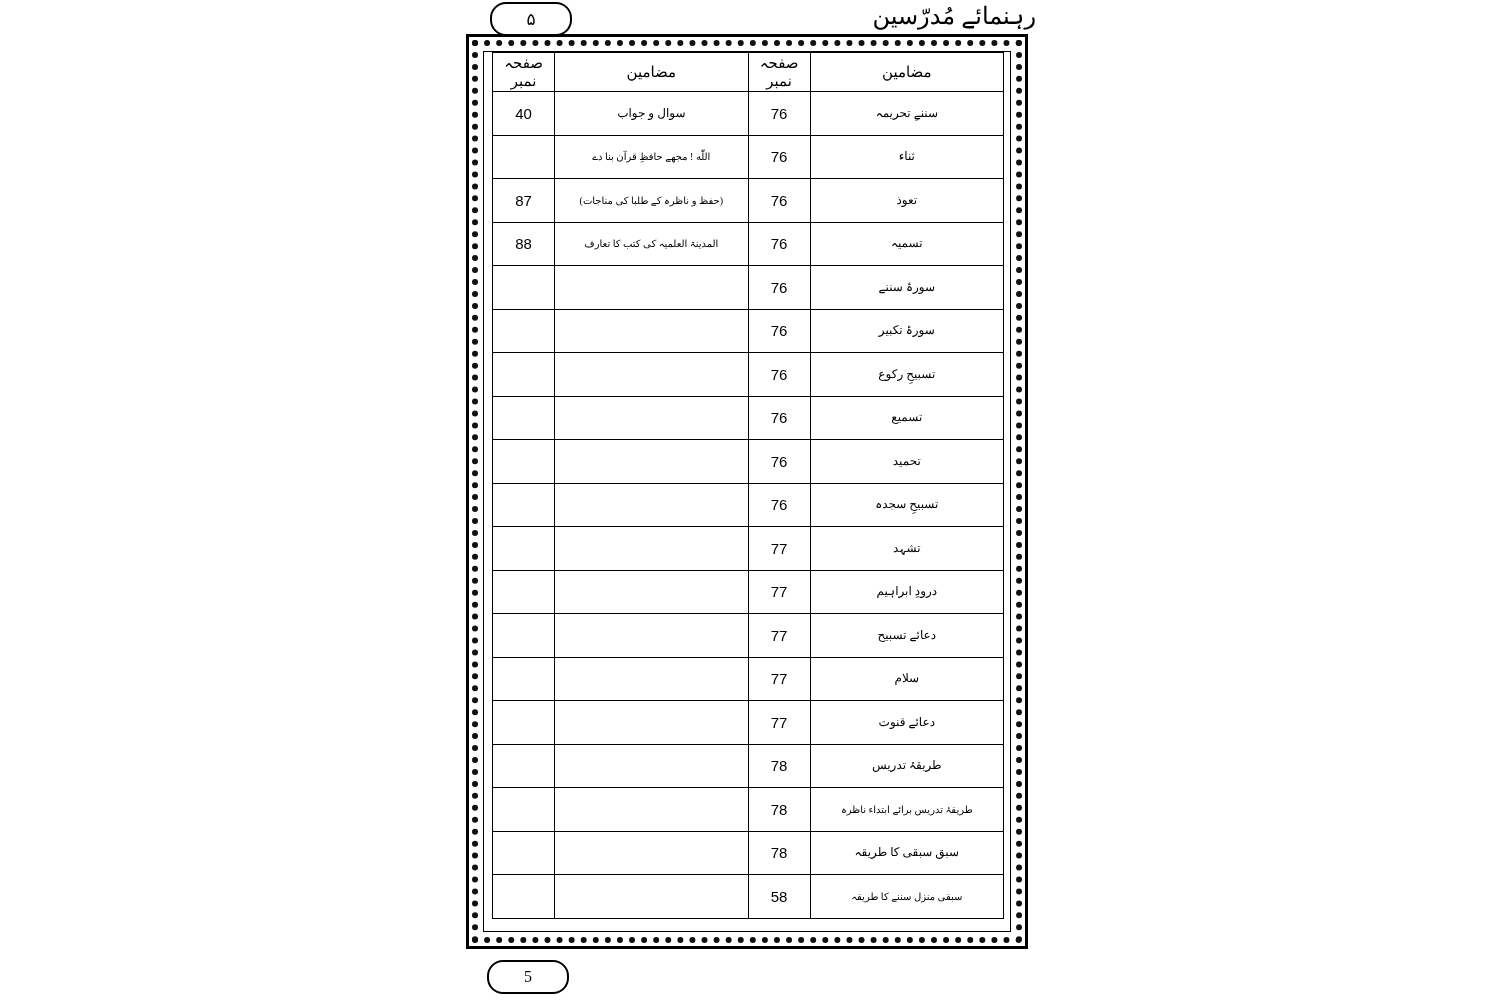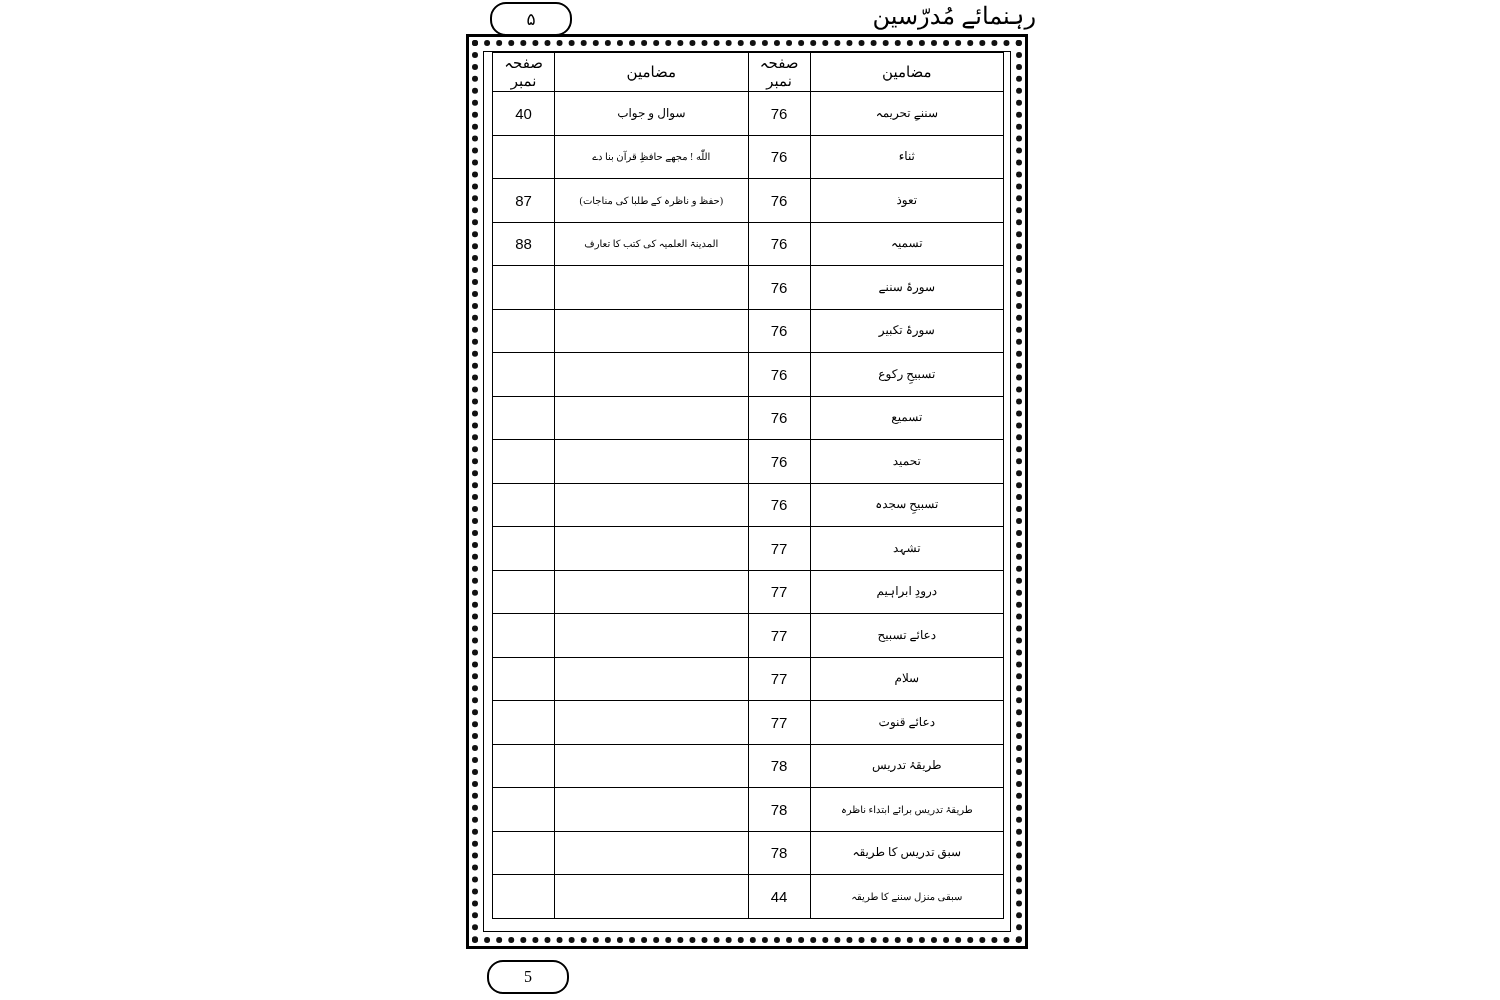--- a/index.html
+++ b/index.html
@@ -268,28 +268,28 @@
             <td class="subject"></td>
             <td class="pagenum"></td>
           </tr>
           <tr>
             <td class="subject small">طریقۂ تدریس برائے ابتداء ناظرہ</td>
             <td class="pagenum">78</td>
             <td class="subject"></td>
             <td class="pagenum"></td>
           </tr>
           <tr>
-            <td class="subject">سبق تدریس کا طریقہ</td>
+            <td class="subject">سبق سبقی کا طریقہ</td>
             <td class="pagenum">78</td>
             <td class="subject"></td>
             <td class="pagenum"></td>
           </tr>
           <tr>
             <td class="subject small">سبقی منزل سننے کا طریقہ</td>
-            <td class="pagenum">44</td>
+            <td class="pagenum">58</td>
             <td class="subject"></td>
             <td class="pagenum"></td>
           </tr>
         </tbody>
     </table>
   </div>
 
   <div class="page-chip-bottom">
     <span>5</span>
   </div>

